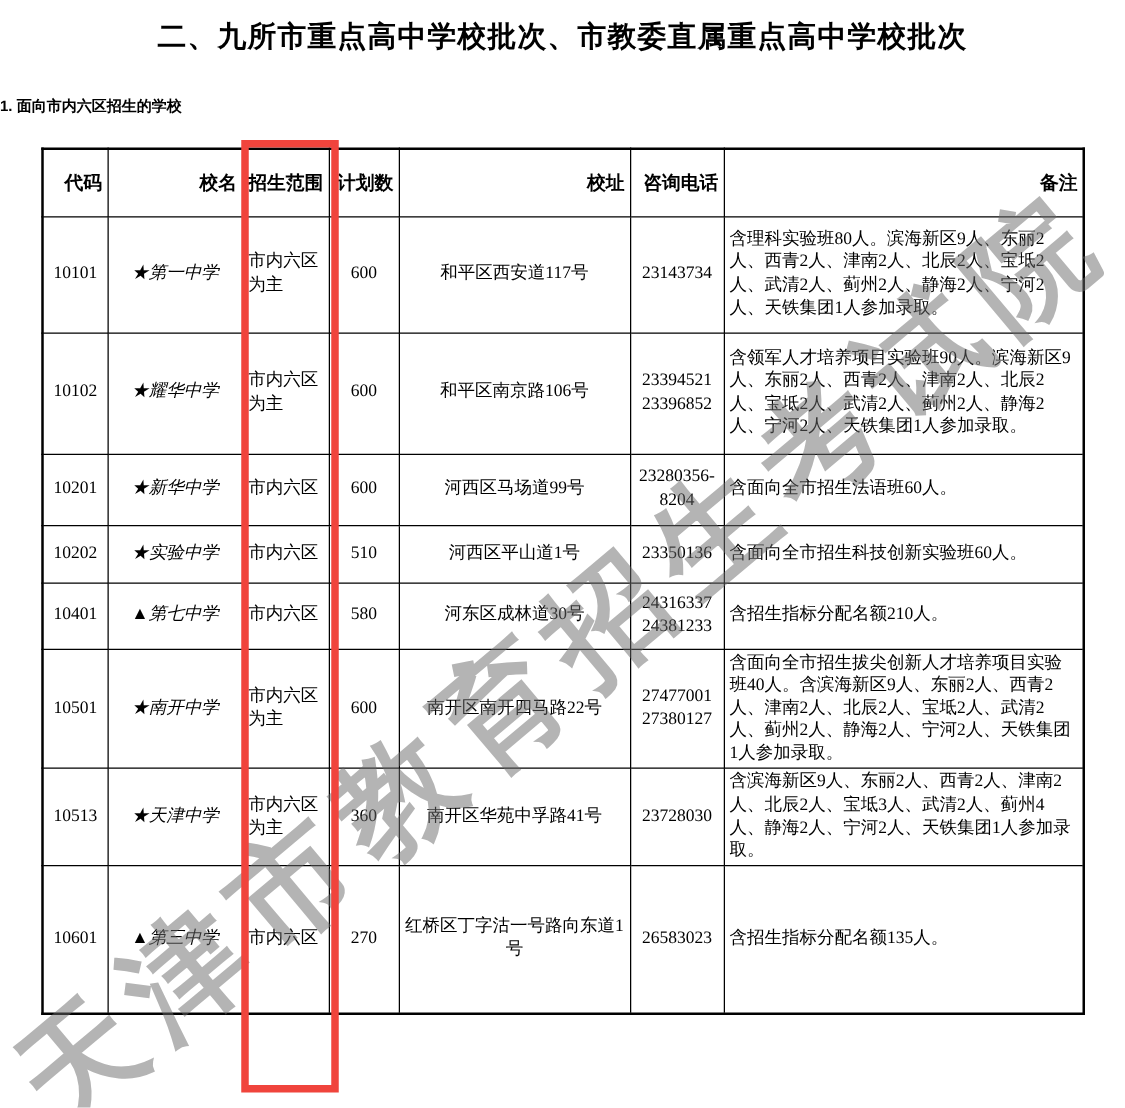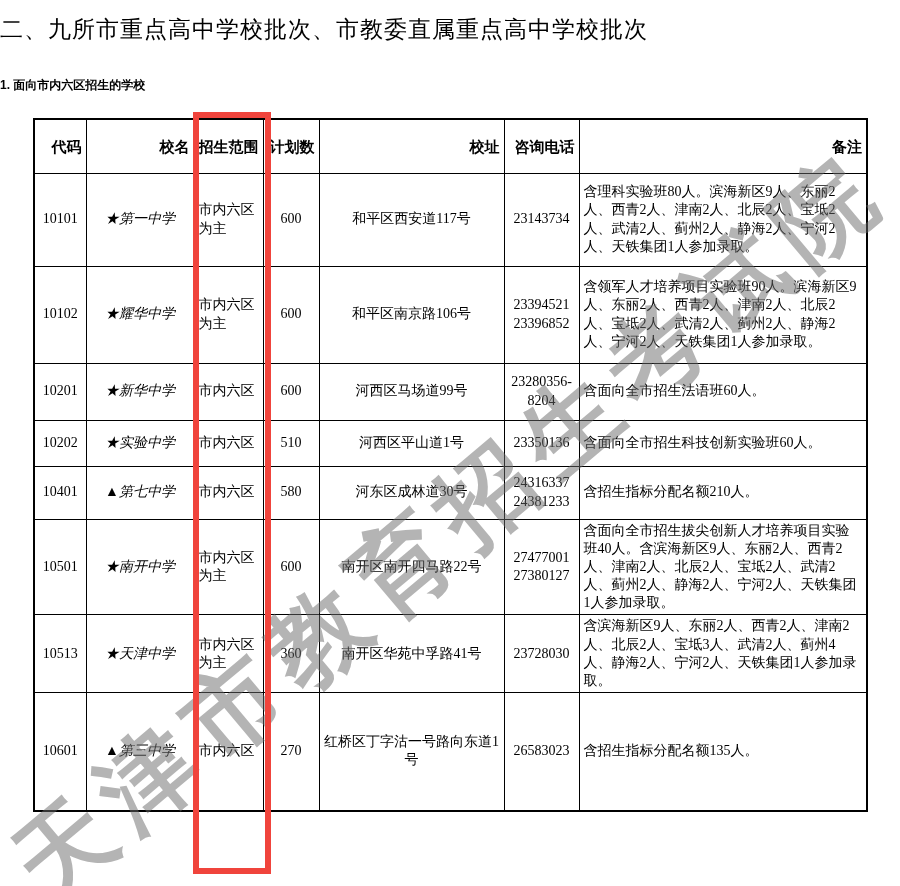--- a/index.html
+++ b/index.html
@@ -6,22 +6,23 @@
     margin: 0; padding: 0;
     width: 900px; height: 886px;
     background: #ffffff;
     position: relative;
     overflow: hidden;
     font-family: "Liberation Serif", "DejaVu Serif", serif;
     color: #000;
   }
   .title {
     position: absolute; top: 14px; left: 0; width: 100%;
+    text-align: center;
     font-family: "Liberation Sans", "DejaVu Sans", sans-serif;
-    font-size: 23px; font-weight: 400;
+    font-size: 23px; font-weight: 700;
     letter-spacing: 1px;
   }
   .subtitle {
     position: absolute; top: 77px; left: 0; width: 100%;
     text-align: left;
     font-family: "Liberation Sans", "DejaVu Sans", sans-serif;
     font-size: 12px; font-weight: 700;
   }
   table.schools {
     position: absolute; left: 33px; top: 118px;

